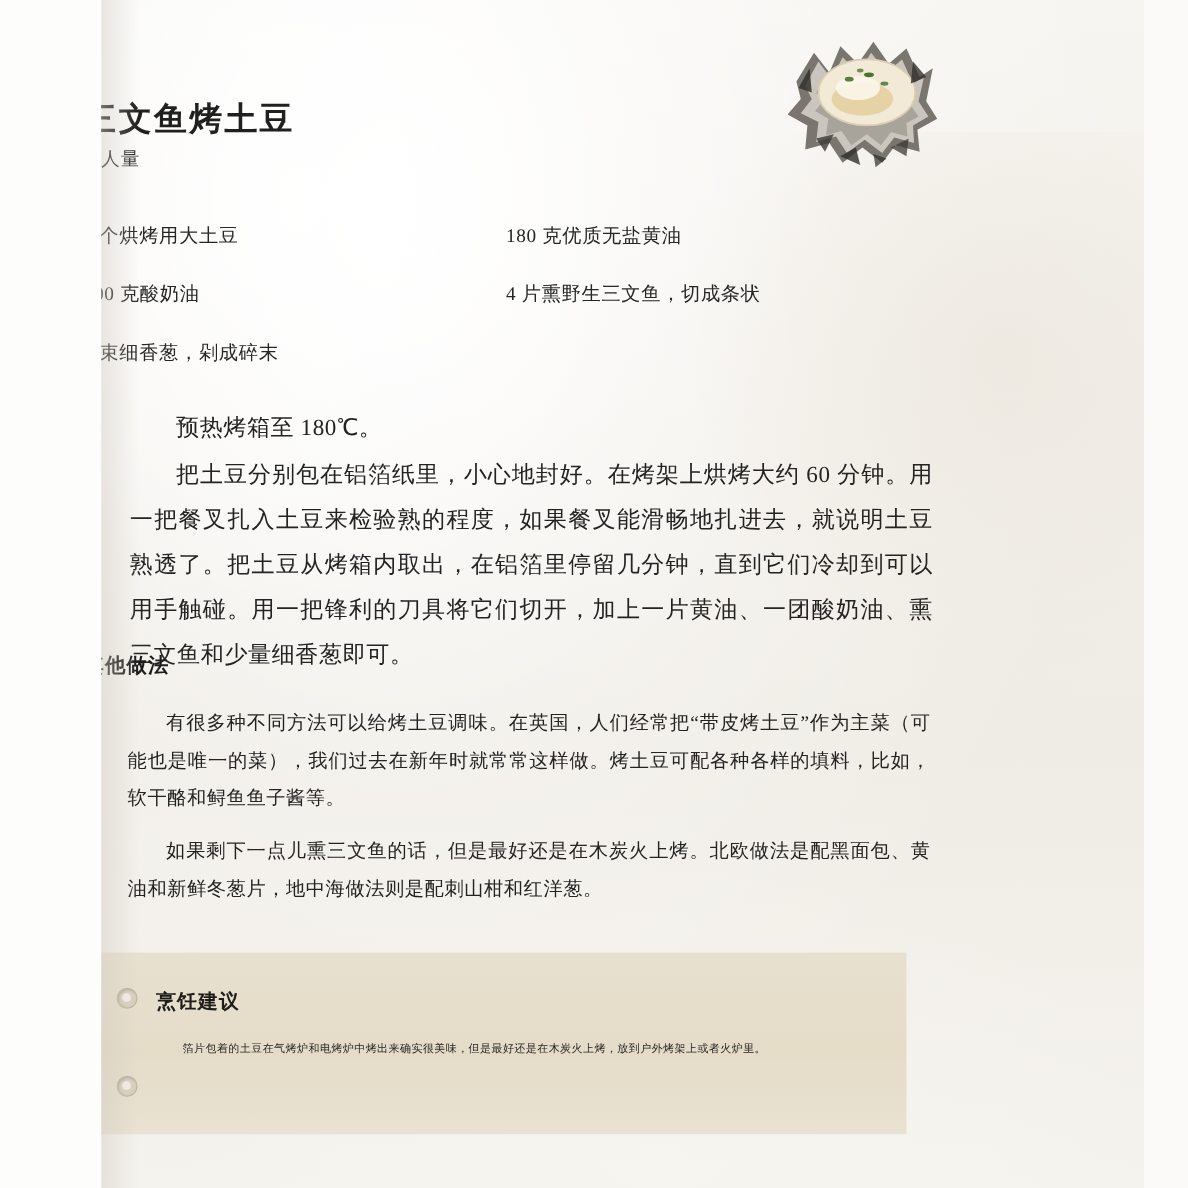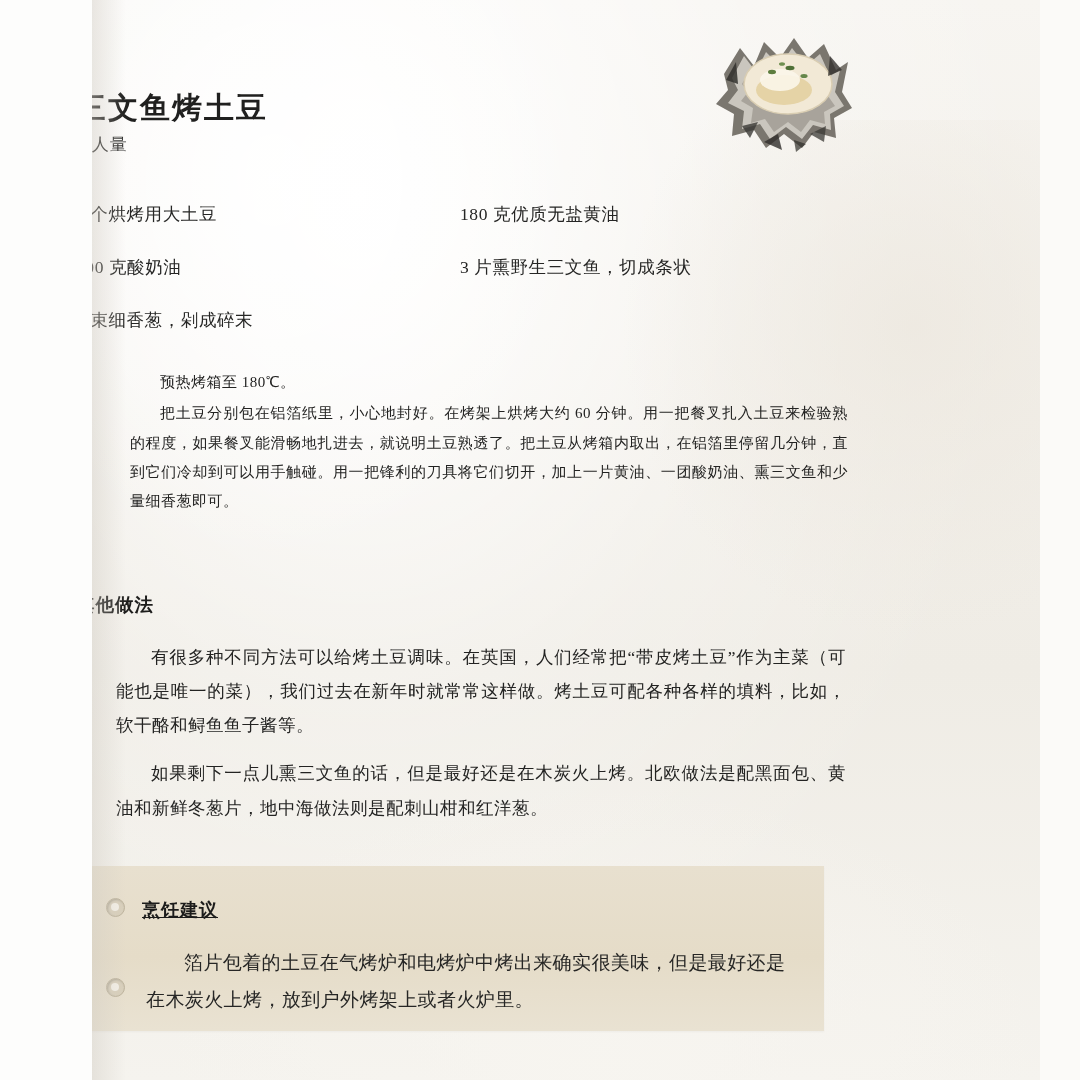--- a/index.html
+++ b/index.html
@@ -127,22 +127,22 @@
   }
 
   
   .method {
     position: absolute;
     left: 118px;
     top: 368px;
     width: 730px;
   }
   .method p {
-    margin: 0 0 2px 12px;
-    font-size: 15px;
+    margin: 0 0 2px 0;
+    font-size: 21px;
     line-height: 1.95;
     text-indent: 2em;
     letter-spacing: 0.5px;
     text-align: justify;
     color: #232322;
   }
 
   
   .subhead {
     position: absolute;
@@ -180,29 +180,28 @@
     box-shadow: 0 1px 2px rgba(0,0,0,0.04);
   }
   .tip-title {
     position: absolute;
     left: 58px;
     top: 32px;
     font-size: 18px;
     font-weight: bold;
     letter-spacing: 1px;
     color: #1c1c1b;
-    text-decoration: underline;
   }
   .tip-body {
     position: absolute;
     left: 62px;
     top: 78px;
     width: 650px;
     font-family: "Liberation Sans", sans-serif;
-    font-size: 19px;
+    font-size: 10px;
     line-height: 1.95;
     letter-spacing: 0.4px;
     text-indent: 2em;
     color: #262625;
   }
   .punch {
     position: absolute;
     width: 17px;
     height: 17px;
     border-radius: 50%;
@@ -282,21 +281,21 @@
     </div>
 
     <div class="ingredients">
       <div class="ing-col left">
         <div class="ing-item">4 个烘烤用大土豆</div>
         <div class="ing-item">100 克酸奶油</div>
         <div class="ing-item">1 束细香葱，剁成碎末</div>
       </div>
       <div class="ing-col right">
         <div class="ing-item">180 克优质无盐黄油</div>
-        <div class="ing-item">3 片熏野生三文鱼，切成条状</div>
+        <div class="ing-item">4 片熏野生三文鱼，切成条状</div>
       </div>
     </div>
 
     <div class="method">
       <p>预热烤箱至 180℃。</p>
       <p>把土豆分别包在铝箔纸里，小心地封好。在烤架上烘烤大约 60 分钟。用一把餐叉扎入土豆来检验熟的程度，如果餐叉能滑畅地扎进去，就说明土豆熟透了。把土豆从烤箱内取出，在铝箔里停留几分钟，直到它们冷却到可以用手触碰。用一把锋利的刀具将它们切开，加上一片黄油、一团酸奶油、熏三文鱼和少量细香葱即可。</p>
     </div>
 
     <div class="subhead">其他做法</div>
 

